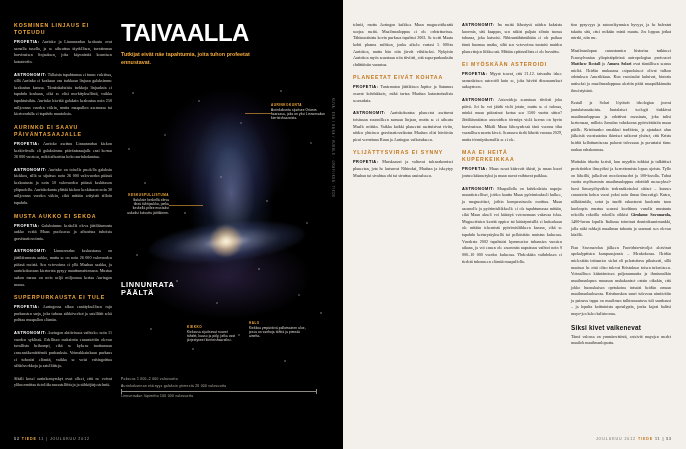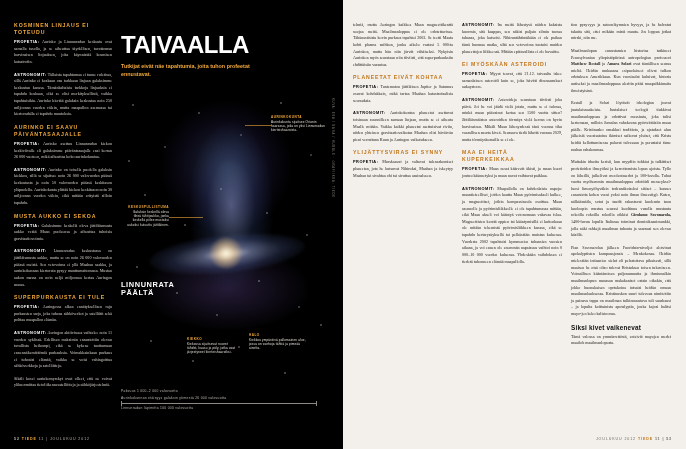--- a/index.html
+++ b/index.html
@@ -76,21 +76,21 @@
     position: relative;
     color: #fff;
   }
   .headline {
     font-family: "Liberation Sans", sans-serif;
     font-weight: bold;
     font-size: 24px;
     line-height: 0.92;
     letter-spacing: -0.5px;
     color: #ffffff;
-    margin: 12px 0 6px 0;
+    margin: 0 0 6px 0;
   }
   .standfirst {
     font-family: "Liberation Sans", sans-serif;
     font-size: 5.4px;
     font-weight: bold;
     line-height: 1.5;
     color: #f2a93b;
     margin: 0 0 7px 0;
     width: 150px;
   }
@@ -183,21 +183,21 @@
   }
   .sec-label {
     font-family: "Liberation Sans", sans-serif;
     font-weight: bold;
     font-size: 7.4px;
     letter-spacing: 0.6px;
     color: #fff;
     line-height: 1.1;
     margin: 0;
   }
-  .label-paalta { position: absolute; left: 0px; top: 196px; }
+  .label-paalta { position: absolute; left: 0px; top: 208px; }
   .cap {
     font-family: "Liberation Sans", sans-serif;
     font-size: 3.3px;
     color: #bdb9b0;
     letter-spacing: 0.3px;
     line-height: 1.5;
   }
   .scalebar {
     position: absolute;
     left: 0;

